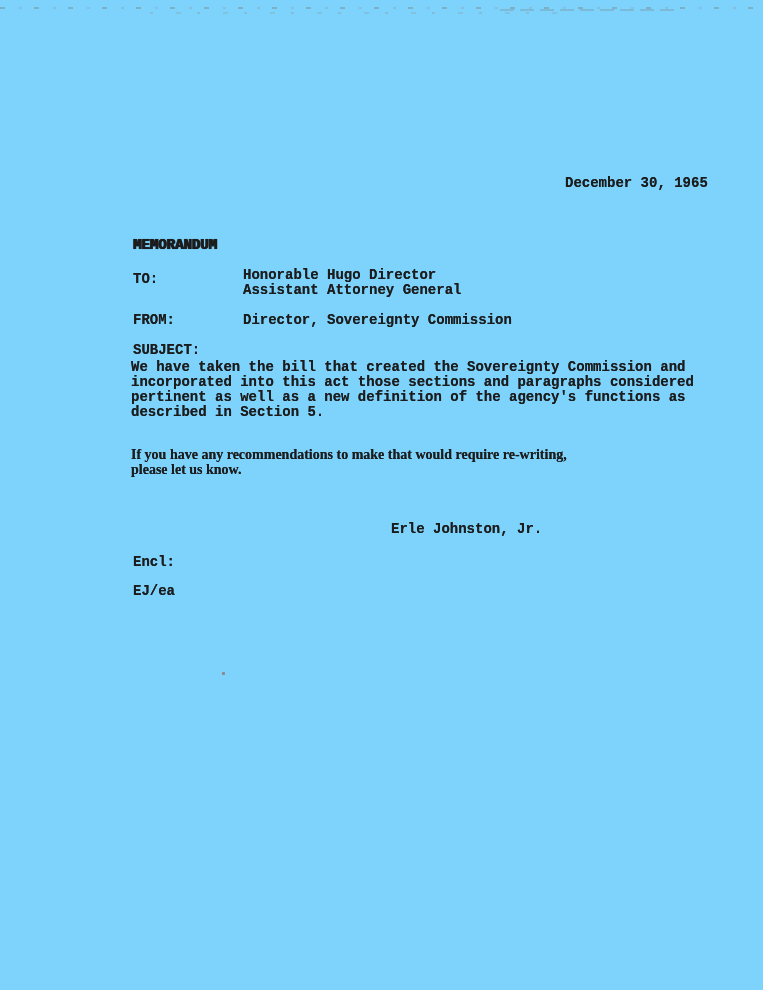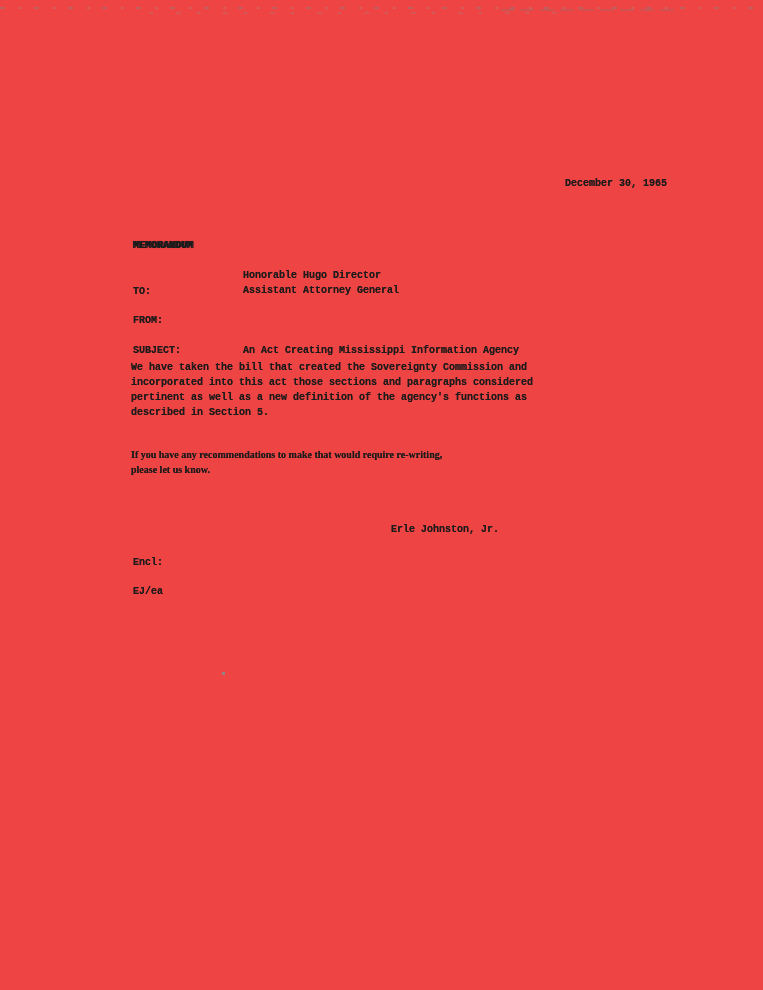--- a/index.html
+++ b/index.html
@@ -4,24 +4,24 @@
 <style>
   html, body {
     margin: 0;
     padding: 0;
     background: #fdfdfc;
   }
   .page {
     position: relative;
     width: 763px;
     height: 990px;
-    background: #ef4444;
+    background: #7dd3fc;
     overflow: hidden;
     font-family: "Liberation Mono", "DejaVu Sans Mono", monospace;
-    font-size: 10px;
+    font-size: 14px;
     font-weight: 700;
     line-height: 15px;
     color: #1c1c1c;
   }
   .typed {
     position: absolute;
     white-space: pre-line;
     text-shadow: 0 0 0.5px rgba(20,20,20,0.75);
     letter-spacing: 0;
   }
@@ -56,21 +56,21 @@
     position: absolute;
     width: 3px; height: 3px;
     background: #8a8a8a;
     border-radius: 1px;
   }
   .date-line       { top: 176px; left: 565px; }
   .memo-heading    {
     top: 238px; left: 133px;
     text-shadow: 0.9px 0 0 #1c1c1c, -0.5px 0 0 rgba(28,28,28,0.8), 0 0 1px rgba(28,28,28,0.55);
   }
-  .to-label        { top: 284px; left: 133px; }
+  .to-label        { top: 272px; left: 133px; }
   .to-value        { top: 268px; left: 243px; }
   .from-label      { top: 313px; left: 133px; }
   .from-value      { top: 313px; left: 243px; }
   .subject-label   { top: 343px; left: 133px; }
   .subject-value   { top: 343px; left: 243px; }
   .paragraph-1     { top: 360px; left: 131px; }
   .paragraph-2     { top: 447px; left: 131px; font-family: Liberation Serif, serif; }
   .signature-line  { top: 522px; left: 391px; }
   .enclosure-line  { top: 555px; left: 133px; }
   .initials-line   { top: 584px; left: 133px; }
@@ -86,23 +86,23 @@
 
   <div class="typed date-line">December 30, 1965</div>
 
   <div class="typed memo-heading">MEMORANDUM</div>
 
   <div class="typed to-label">TO:</div>
   <div class="typed to-value">Honorable Hugo Director
 Assistant Attorney General</div>
 
   <div class="typed from-label">FROM:</div>
+  <div class="typed from-value">Director, Sovereignty Commission</div>
 
   <div class="typed subject-label">SUBJECT:</div>
-  <div class="typed subject-value">An Act Creating Mississippi Information Agency</div>
 
   <div class="typed paragraph-1">We have taken the bill that created the Sovereignty Commission and
 incorporated into this act those sections and paragraphs considered
 pertinent as well as a new definition of the agency's functions as
 described in Section 5.</div>
 
   <div class="typed paragraph-2">If you have any recommendations to make that would require re-writing,
 please let us know.</div>
 
   <div class="typed signature-line">Erle Johnston, Jr.</div>

